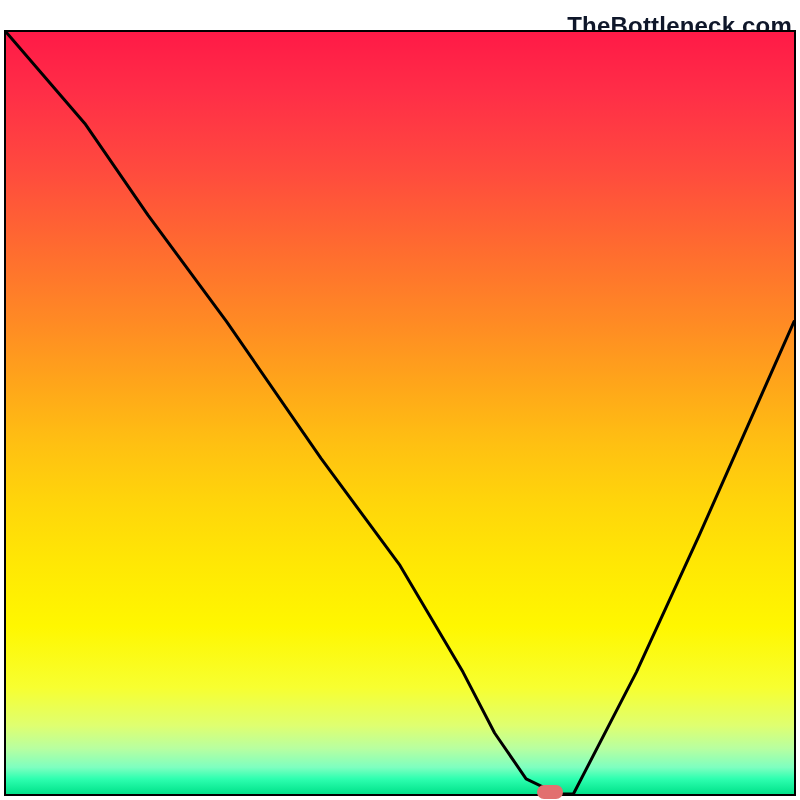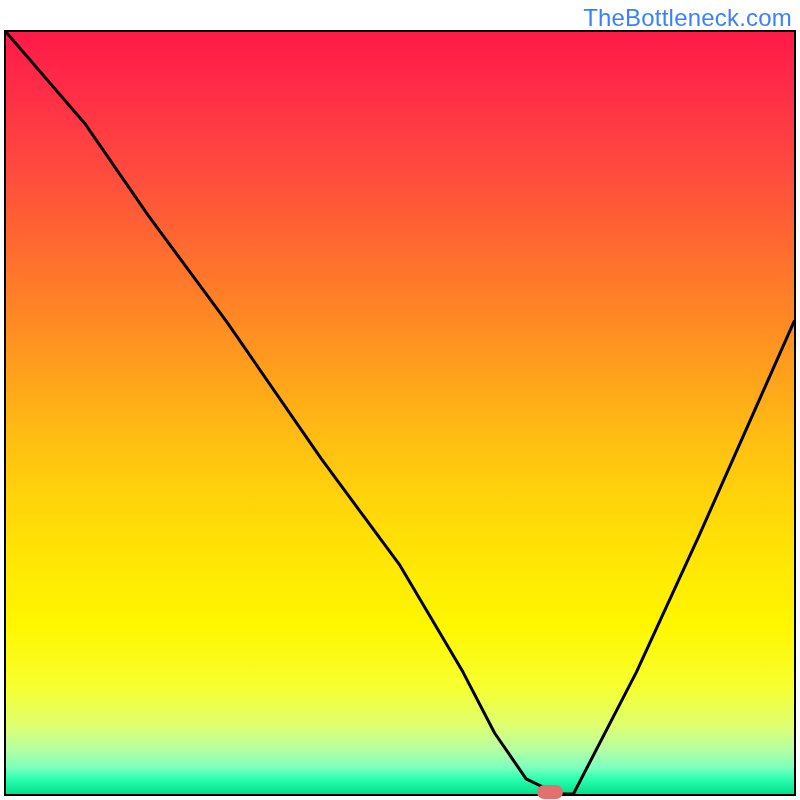--- a/index.html
+++ b/index.html
@@ -15,25 +15,25 @@
     position: absolute;
     left: 4px;
     top: 30px;
     width: 792px;
     height: 766px;
     border: 2px solid #000;
     box-sizing: border-box;
   }
   .attribution {
     position: absolute;
-    top: 4px;
+    top: 12px;
     right: 8px;
     font-size: 24px;
-    font-weight: 400;
-    color: #3b82f6;
+    font-weight: 700;
+    color: #0f172a;
     letter-spacing: 0.2px;
   }
   .gradient {
     position: absolute;
     inset: 0;
     background: linear-gradient(
       to bottom,
       #ff1a47 0%,
       #ff2e47 8%,
       #ff4a3e 18%,

